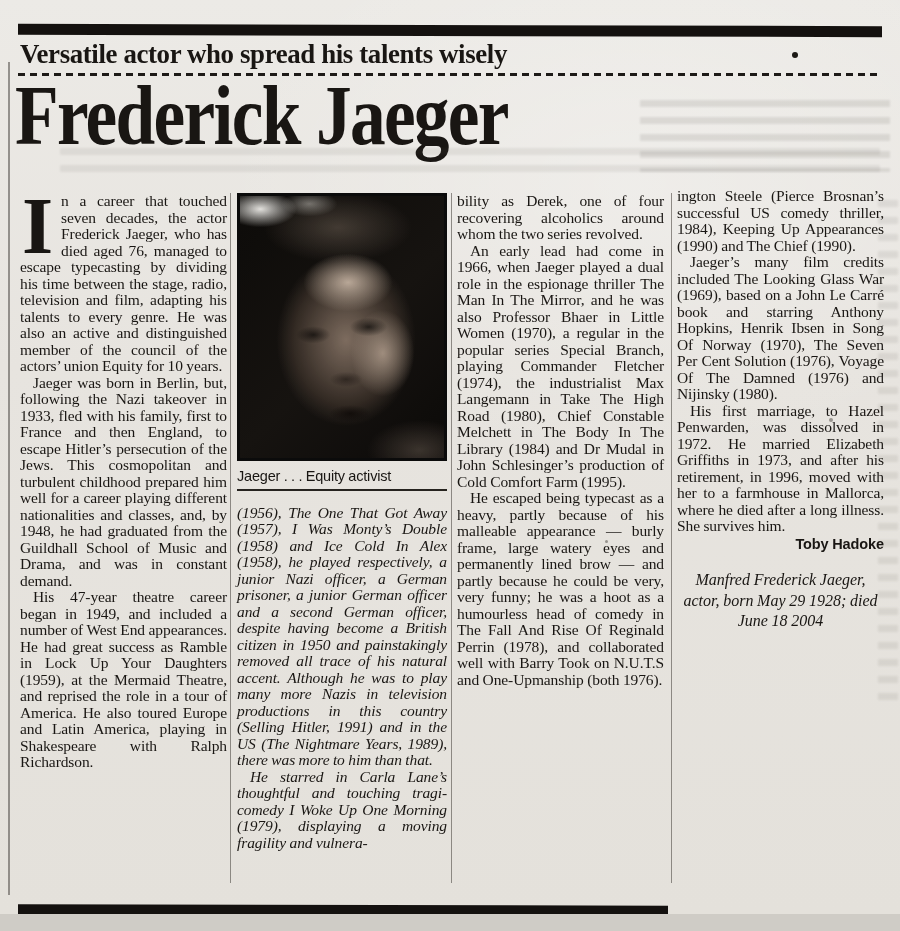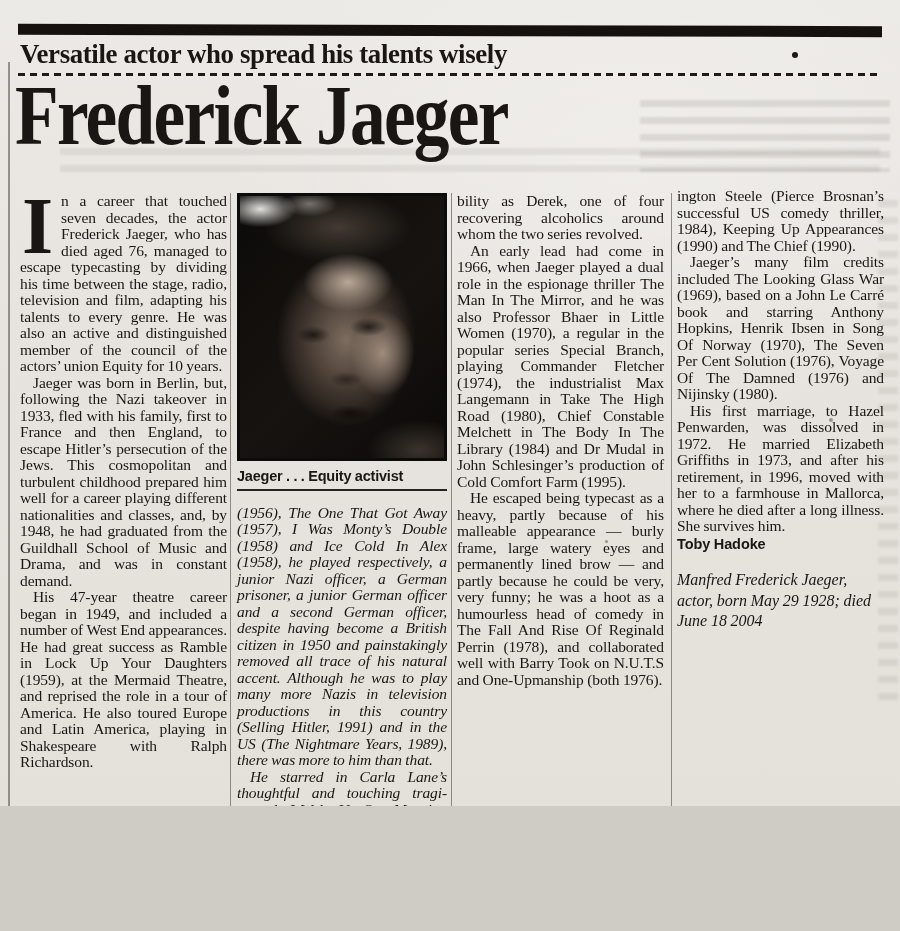--- a/index.html
+++ b/index.html
@@ -1,17 +1,17 @@
 <!DOCTYPE html>
 <html lang="en"><head>
 <meta charset="utf-8">
 <style>
   html,body{margin:0;padding:0;background:#cfccc6;}
   .sheet{
-    position:relative; width:900px; height:806px; overflow:hidden;
+    position:relative; width:900px; height:914px; overflow:hidden;
     background:
       radial-gradient(ellipse 600px 400px at 70% 20%, rgba(255,255,255,.25), transparent 70%),
       linear-gradient(180deg,#eceae6 0%, #e7e4df 40%, #e4e1db 100%);
     font-family:"Liberation Serif", serif;
     color:#191613;
   }
   
   .top-bar{position:absolute;left:18px;top:25px;width:864px;height:11px;background:#14110f;transform:rotate(.15deg);}
   .strapline{
     position:absolute;left:20px;top:38px;font-size:28px;font-weight:bold;
@@ -53,27 +53,27 @@
       radial-gradient(ellipse 62px 40px at 53% 33%, rgba(196,170,146,.95), transparent 72%),
       radial-gradient(ellipse 44px 60px at 70% 60%, rgba(180,152,128,.85), transparent 72%),
       radial-gradient(ellipse 85px 105px at 52% 55%, rgba(138,112,92,.95), rgba(70,54,42,.7) 62%, transparent 82%),
       radial-gradient(ellipse 52px 26px at 10% 5%, rgba(232,230,224,.95), transparent 70%),
       radial-gradient(ellipse 40px 18px at 34% 3%, rgba(190,185,175,.55), transparent 70%),
       radial-gradient(ellipse 95px 45px at 48% 12%, rgba(105,88,72,.6), transparent 78%),
       radial-gradient(ellipse 70px 40px at 88% 97%, rgba(110,92,76,.5), transparent 75%),
       linear-gradient(135deg,#13100d 0%, #1c1814 55%, #120f0d 100%);
     filter:grayscale(.35) contrast(1.05);
   }
-  .caption{font-family:"Liberation Sans",sans-serif;font-weight:bold;font-size:14.5px;
+  .caption{font-family:"Liberation Sans",sans-serif;font-weight:normal;font-size:14.5px;
            letter-spacing:-.2px;text-align:left;padding-top:2px;}
   .caption-rule{border-bottom:2px solid #26231f;margin:4px 0 0 0;}
   .col2-text{margin-top:14px;font-style:italic;}
   .byline{font-family:"Liberation Sans",sans-serif;font-weight:bold;font-size:14.5px;
-          text-align:left;margin-top:1px;}
-  .bio{font-style:italic;font-size:16px;line-height:20.5px;text-align:left;
+          text-align:right;margin-top:1px;}
+  .bio{font-style:italic;font-size:16px;line-height:20.5px;text-align:center;
        margin-top:18px;letter-spacing:0;}
   
   .bottom-bar{position:absolute;left:18px;top:905px;width:650px;height:12px;background:#14110f;transform:rotate(.12deg);}
 </style>
 </head>
 <body>
 
 <div class="sheet">
 
   <div class="top-bar"></div>
@@ -99,21 +99,21 @@
     <p class="ind">Jaeger was born in Berlin, but, following the Nazi takeover in 1933, fled with his family, first to France and then England, to escape Hitler’s persecution of the Jews. This cosmopolitan and turbulent childhood prepared him well for a career playing different nationalities and classes, and, by 1948, he had graduated from the Guildhall School of Music and Drama, and was in constant demand.</p>
     <p class="ind">His 47-year theatre career began in 1949, and included a number of West End appearances. He had great success as Ramble in Lock Up Your Daughters (1959), at the Mermaid Theatre, and reprised the role in a tour of America. He also toured Europe and Latin America, playing in Shakespeare with Ralph Richardson.</p>
   </div>
 
   <div class="col" style="left:237px;width:210px;">
     <div class="photo-frame"></div>
     <div class="caption">Jaeger . . . Equity activist</div>
     <div class="caption-rule"></div>
     <div class="col2-text">
       <p>(1956), The One That Got Away (1957), I Was Monty’s Double (1958) and Ice Cold In Alex (1958), he played respectively, a junior Nazi officer, a German prisoner, a junior German officer and a second German officer, despite having become a British citizen in 1950 and painstakingly removed all trace of his natural accent. Although he was to play many more Nazis in television productions in this country (Selling Hitler, 1991) and in the US (The Nightmare Years, 1989), there was more to him than that.</p>
-      <p class="ind">He starred in Carla Lane’s thoughtful and touching tragi-comedy I Woke Up One Morning (1983), displaying a moving fragility and vulnera-</p>
+      <p class="ind">He starred in Carla Lane’s thoughtful and touching tragi-comedy I Woke Up One Morning (1979), displaying a moving fragility and vulnera-</p>
     </div>
   </div>
 
   <div class="col" style="left:457px;">
     <p>bility as Derek, one of four recovering alcoholics around whom the two series revolved.</p>
     <p class="ind">An early lead had come in 1966, when Jaeger played a dual role in the espionage thriller The Man In The Mirror, and he was also Professor Bhaer in Little Women (1970), a regular in the popular series Special Branch, playing Commander Fletcher (1974), the industrialist Max Langemann in Take The High Road (1980), Chief Constable Melchett in The Body In The Library (1984) and Dr Mudal in John Schlesinger’s production of Cold Comfort Farm (1995).</p>
     <p class="ind">He escaped being typecast as a heavy, partly because of his malleable appearance — burly frame, large watery eyes and permanently lined brow — and partly because he could be very, very funny; he was a hoot as a humourless head of comedy in The Fall And Rise Of Reginald Perrin (1978), and collaborated well with Barry Took on N.U.T.S and One-Upmanship (both 1976).</p>
   </div>
 
   <div class="col" style="left:677px;top:188px;">

